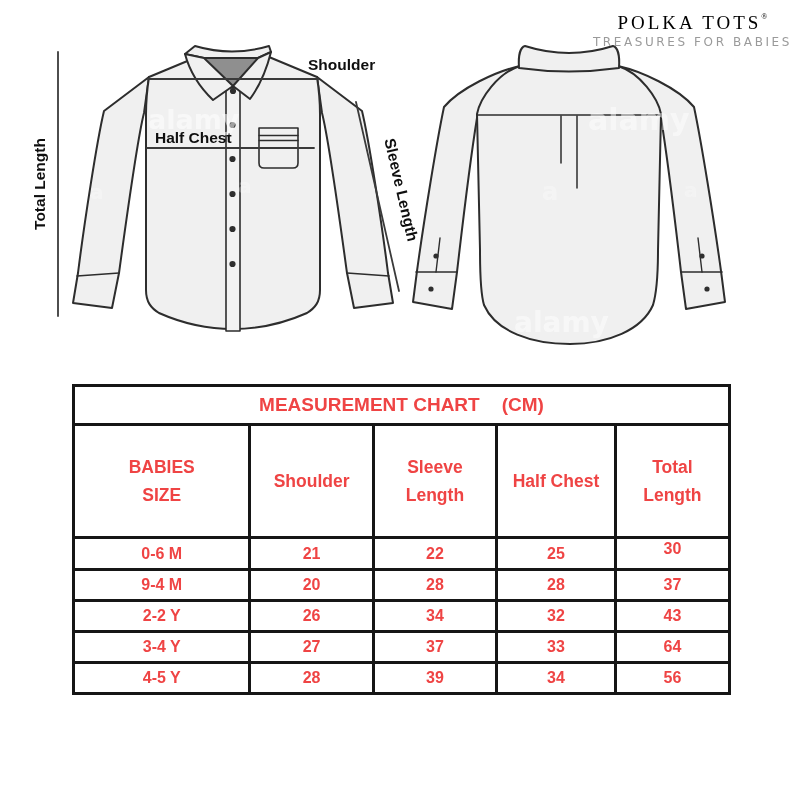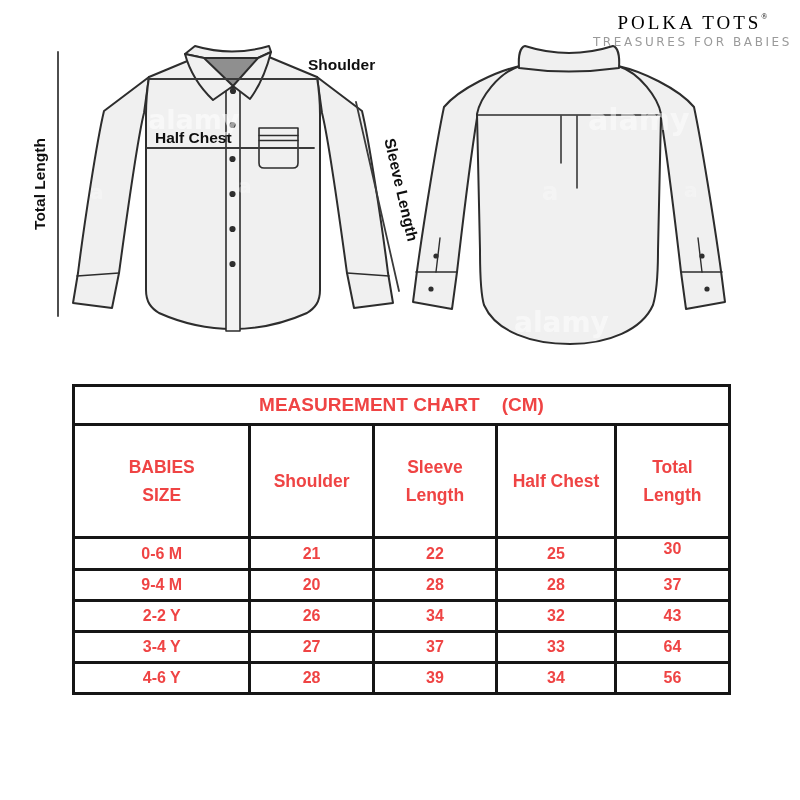--- a/index.html
+++ b/index.html
@@ -179,21 +179,21 @@
             <td>43</td>
           </tr>
           <tr>
             <td>3-4 Y</td>
             <td>27</td>
             <td>37</td>
             <td>33</td>
             <td>64</td>
           </tr>
           <tr>
-            <td>4-6 Y</td>
+            <td>4-5 Y</td>
             <td>28</td>
             <td>39</td>
             <td>34</td>
             <td>56</td>
           </tr>
         </tbody>
     </table>
   </div>
 
 </div>

